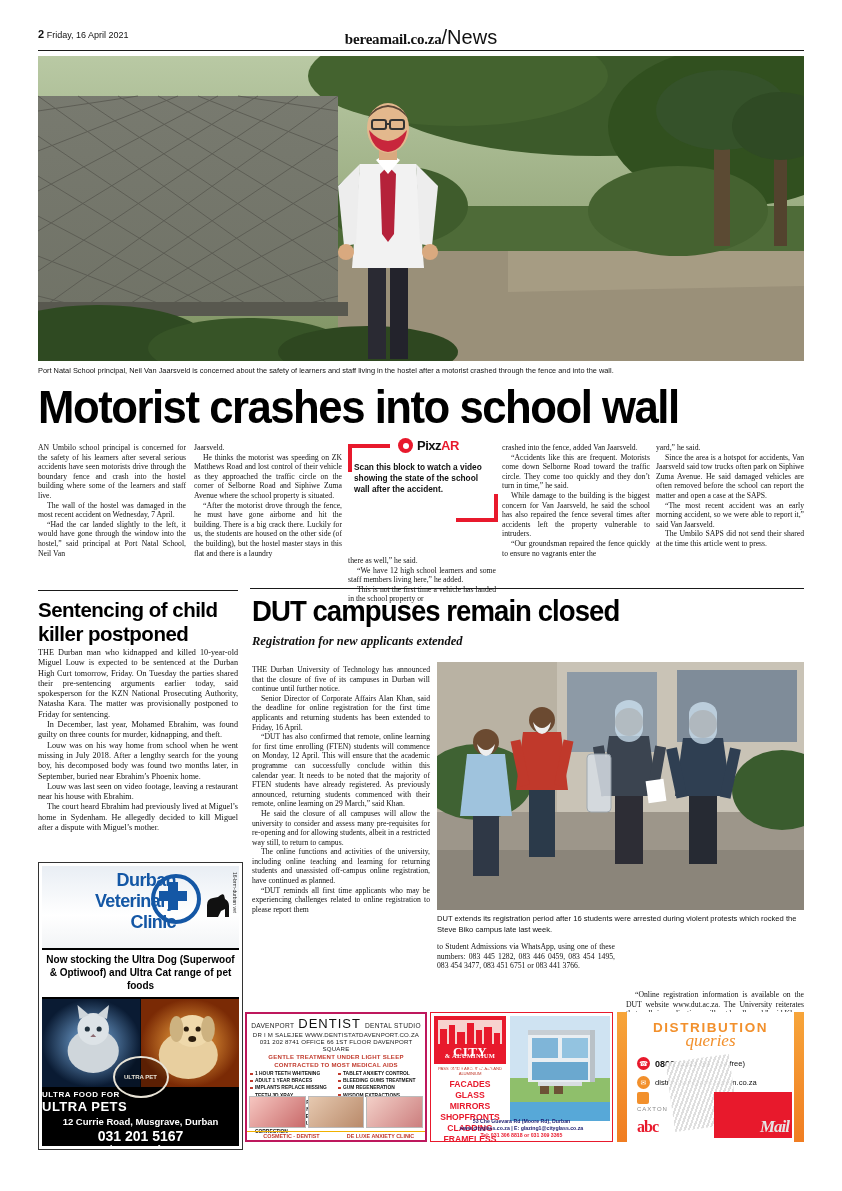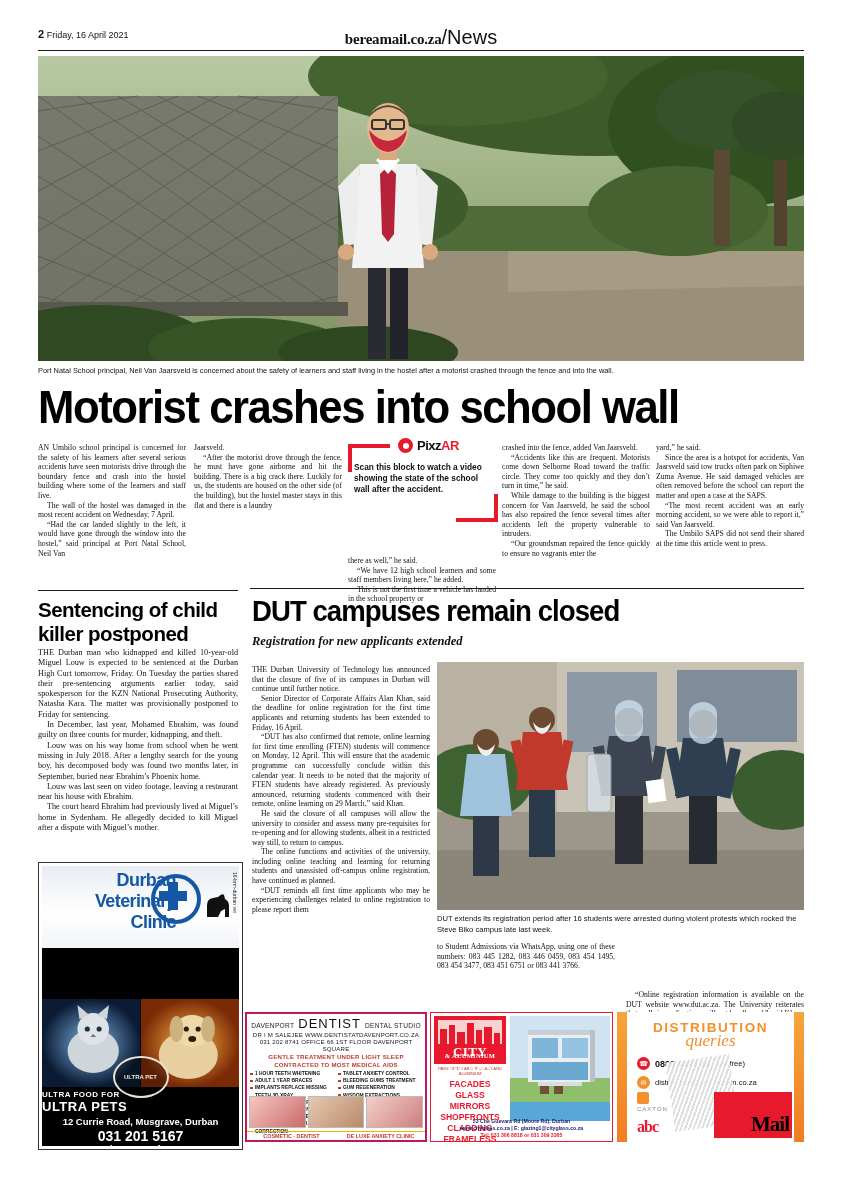--- a/index.html
+++ b/index.html
@@ -117,21 +117,21 @@
   .dist-t2{text-align:center;font-family:"Liberation Serif",serif;font-style:italic;font-size:17px;color:#f2902c;margin-top:-4px;}
   .dist-item{display:flex;align-items:center;gap:5px;margin:6px 0 0 8px;}
   .dist-ic{width:13px;height:13px;border-radius:50%;background:#e8192c;color:#fff;font-size:7px;display:flex;align-items:center;justify-content:center;flex:none;}
   .dist-ic.or{background:#f2902c;}
   .dist-item span{font-family:"Liberation Sans",sans-serif;font-size:7.6px;color:#111;}
   .dist-item span.tf{font-weight:bold;font-size:9px;}
   .dist-caxton{position:absolute;left:8px;bottom:26px;font-family:"Liberation Sans",sans-serif;font-size:6px;color:#888;letter-spacing:1px;}
   .dist-cax-ic{width:12px;height:12px;background:#f2902c;border-radius:2px;margin-bottom:2px;}
   .dist-abc{position:absolute;left:8px;bottom:2px;font-family:"Liberation Serif",serif;font-weight:bold;font-size:16px;color:#e8192c;letter-spacing:-1px;}
   .dist-flag{position:absolute;right:0;bottom:0;width:78px;height:46px;background:#e8192c;}
-  .dist-flag .mail{position:absolute;right:3px;bottom:1px;color:#000000;font-family:"Liberation Serif",serif;font-weight:bold;font-size:21px;letter-spacing:-1px;}
+  .dist-flag .mail{position:absolute;right:3px;bottom:1px;color:#e5e5e5;font-family:"Liberation Serif",serif;font-weight:bold;font-size:17px;letter-spacing:-1px;font-style:italic;}
   .dist-curl{position:absolute;right:58px;bottom:10px;width:64px;height:70px;background:repeating-linear-gradient(118deg,#ddd 0 2px,#fff 2px 4px);transform:rotate(-8deg);opacity:.95;}
 </style>
 </head>
 <body>
 
 <div class="page">
 
   <div class="masthead">
     <div class="mast-left">
       <b>2</b>
@@ -221,20 +221,21 @@
 
   <div class="headline">Motorist crashes into school wall</div>
 
   <div class="col" style="left:38px;top:443px;width:148px;">
     <p class="first">AN Umbilo school principal is concerned for the safety of his learners after several serious accidents have seen motorists drive through the boundary fence and crash into the hostel building where some of the learners and staff live.</p>
     <p>The wall of the hostel was damaged in the most recent accident on Wednesday, 7 April.</p>
     <p>“Had the car landed slightly to the left, it would have gone through the window into the hostel,” said principal at Port Natal School, Neil Van</p>
   </div>
   <div class="col" style="left:194px;top:443px;width:148px;">
     <p class="first">Jaarsveld.</p>
+    <p>He thinks the motorist was speeding on ZK Matthews Road and lost control of their vehicle as they approached the traffic circle on the corner of Selborne Road and Siphiwe Zuma Avenue where the school property is situated.</p>
     <p>“After the motorist drove through the fence, he must have gone airborne and hit the building. There is a big crack there. Luckily for us, the students are housed on the other side (of the building), but the hostel master stays in this flat and there is a laundry</p>
   </div>
 
   <div class="pixz">
     <div class="brk-tl"></div>
     <div class="brk-tlv"></div>
     <div class="brk-br"></div>
     <div class="brk-brv"></div>
     <div class="logo">
       <div class="dot"></div>
@@ -360,20 +361,21 @@
           <div>Veterinary</div>
           <div>Clinic</div>
         </div>
         <div class="vet-cross"></div>
         <svg class="vet-dog" viewBox="0 0 60 52">
           <path d="M8 50 L8 26 Q8 14 20 12 L30 10 Q36 4 42 6 L44 14 Q52 18 52 28 L52 50 L44 50 L44 34 L36 38 L30 50 Z" fill="#111"></path>
           <path d="M42 6 Q36 2 34 10 Z" fill="#111"></path>
         </svg>
         <div class="vet-code">16-brm-durban vet</div>
       </div>
+      <div class="vet-sub">Now stocking the Ultra Dog (Superwoof &amp; Optiwoof) and Ultra Cat range of pet foods</div>
       <div class="vet-pics">
         <div>
           <svg width="100%" height="100%" viewBox="0 0 100 88" preserveAspectRatio="none">
             <defs>
                 <radialGradient id="cg">
                   <stop offset="0" stop-color="#7fb4e8"></stop>
                   <stop offset="1" stop-color="#0a1b33"></stop>
                 </radialGradient>
               </defs>
             <rect width="100" height="88" fill="url(#cg)"></rect>

